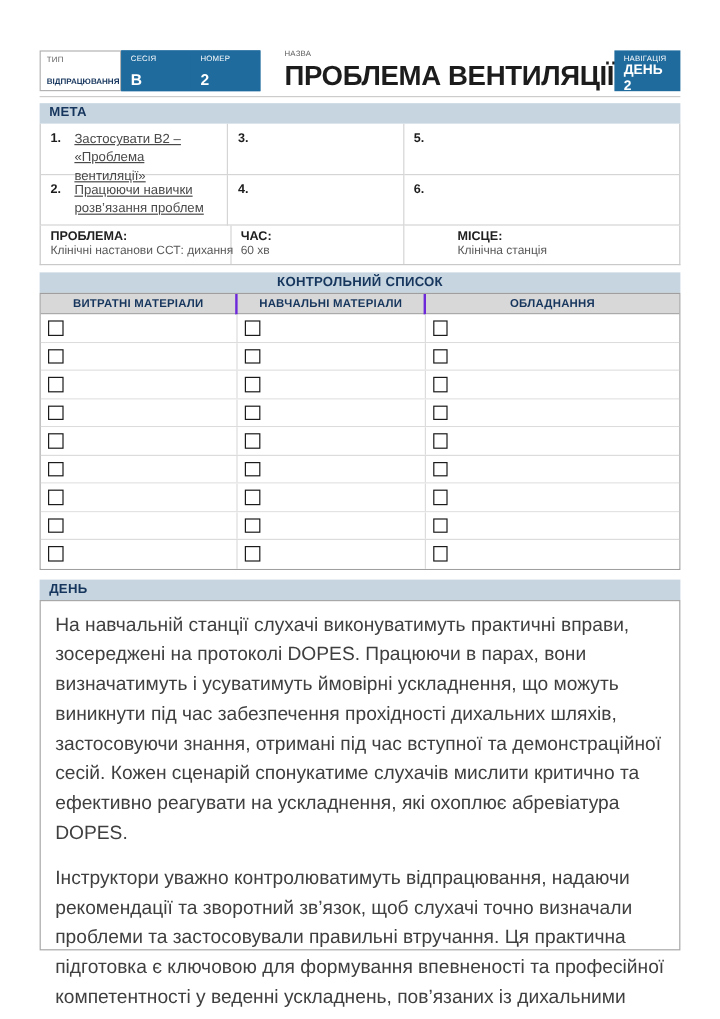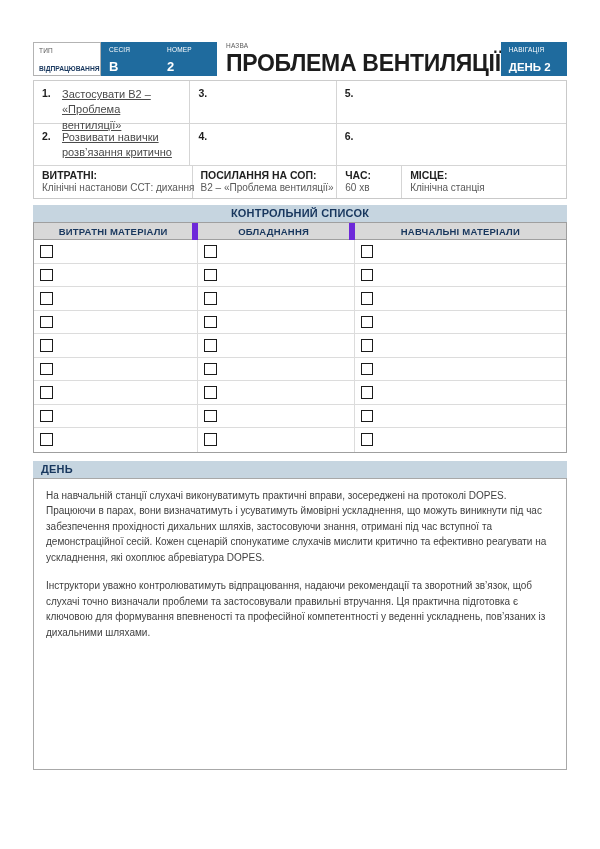--- a/index.html
+++ b/index.html
@@ -16,21 +16,21 @@
   .h-cell { display:flex; flex-direction:column; justify-content:space-between; }
   .type-cell { width:68px; border:1px solid #b3b3b3; background:#fff; padding:4px 5px 3px 5px; }
   .h-label { font-size:6.5px; color:#5a5a5a; letter-spacing:.2px; white-space:nowrap; }
   .h-value-dark { font-size:6.7px; font-weight:bold; color:#17365d; white-space:nowrap; }
   .h-blue-group { display:flex; background:#1f6b9e; }
   .h-blue-cell { display:flex; flex-direction:column; justify-content:space-between; padding:4px 8px 2px 8px; background:#1f6b9e; }
   .h-blue-cell .h-label-w { font-size:6.5px; color:#ffffff; letter-spacing:.2px; white-space:nowrap; }
   .h-blue-cell .h-value-w { font-size:13px; font-weight:bold; color:#ffffff; line-height:1.1; }
   .h-blue-cell.c-session { width:58px; }
   .h-blue-cell.c-number { width:58px; }
-  .h-name { flex:1; display:flex; flex-direction:column; padding-left:9px; }
+  .h-name { flex:1; display:flex; flex-direction:column; padding-left:20px; }
   .h-title { font-size:23px; font-weight:bold; color:#1c1c1c; letter-spacing:-0.3px; line-height:1.1; margin-top:2px; white-space:nowrap; }
   .h-blue-cell.nav { width:81px; margin-left:auto; }
   .h-blue-cell.nav .h-value-w { font-size:11.5px; }
   .header-rule { border-bottom:1px solid #cccccc; margin-top:4px; }
 
   
   .section-bar { background:#c6d5e0; height:17px; line-height:17px; padding:0 8px;
                  font-size:11px; font-weight:bold; color:#17365d; letter-spacing:.2px; }
   .bar-meta { margin-top:5px; }
   .bar-checklist { margin-top:6px;text-align:center; }
@@ -44,42 +44,42 @@
   .meta-cell { border-bottom:1px solid #d5d5d5; border-right:1px solid #d5d5d5;
                padding:6px 8px 4px 8px; display:flex; }
   .meta-cell:nth-child(n+5) { border-right:none; }
   .meta-num { font-size:10.5px; font-weight:bold; color:#1c1c1c; width:20px; flex:none; }
   .meta-txt { font-size:11px; color:#4a4a4a; line-height:1.4;text-decoration:underline; }
 
   
   .info-row { display:grid; grid-template-columns:29.8% 27.2% 12.2% 30.8%;
               border:1px solid #c9c9c9; border-top:none; height:33px; }
   .info-cell { border-right:1px solid #d5d5d5; padding:3px 8px; }
-  .info-cell:last-child { border-right:none; }
+  .info-cell:last-child { border-right:none;margin-left:36px; }
   .info-label { font-size:10.5px; font-weight:bold; color:#1f1f1f; white-space:nowrap; }
   .info-value { font-size:10px; color:#595959; margin-top:1px; white-space:nowrap; }
 
   
   .cl-table { border:1px solid #9f9f9f; }
   .cl-head { display:grid; grid-template-columns:30.9% 29.4% 39.7%; background:#d8d8d8;
              border-bottom:1px solid #9f9f9f; height:17px; }
   .cl-head-cell { font-size:9.5px; font-weight:bold; color:#17365d; text-align:center;
-                  line-height:17px; border-right:6px solid #6d28d9; letter-spacing:.2px; }
+                  line-height:17px; border-right:2px solid #6d28d9; letter-spacing:.2px; }
   .cl-head-cell:last-child { border-right:none; }
   .cl-row { display:grid; grid-template-columns:30.9% 29.4% 39.7%; height:23.5px;
             border-bottom:1px solid #dcdcdc; background:#fff; }
   .cl-row:last-child { border-bottom:none; }
   .cl-cell { border-right:1px solid #dcdcdc; }
   .cl-cell:last-child { border-right:none; }
   .checkbox { width:12.5px; height:12.5px; border:1.6px solid #1b1b1b; background:#fff;
               margin:5px 0 0 6px; }
 
   
   .desc-box { border:1px solid #a8a8a8; background:#fff; height:292px; padding:9px 12px; }
-  .desc-box p { font-size:10px; line-height:1.55; color:#3f3f3f; margin-bottom:13px; }
+  .desc-box p { font-size:16px; line-height:1.55; color:#3f3f3f; margin-bottom:13px; }
 </style>
 </head>
 <body>
 
 <div class="page">
 
   <div class="header">
     <div class="h-cell type-cell">
       <div class="h-label">ТИП</div>
       <div class="h-value-dark">ВІДПРАЦЮВАННЯ</div>
@@ -98,73 +98,72 @@
       <div class="h-label">НАЗВА</div>
       <div class="h-title">ПРОБЛЕМА ВЕНТИЛЯЦІЇ</div>
     </div>
     <div class="h-blue-cell nav">
       <div class="h-label-w">НАВІГАЦІЯ</div>
       <div class="h-value-w">ДЕНЬ 2</div>
     </div>
   </div>
   <div class="header-rule"></div>
 
+  <div class="section-bar bar-meta">
+    <span>МЕТА</span>
+  </div>
   <div class="meta-grid">
     <div class="meta-cell">
       <span class="meta-num">1.</span>
       <span class="meta-txt">Застосувати B2 – «Проблема вентиляції»</span>
     </div>
     <div class="meta-cell">
       <span class="meta-num">2.</span>
-      <span class="meta-txt">Розвивати навички розв’язання критично</span>
+      <span class="meta-txt">Працюючи навички розв’язання проблем</span>
     </div>
     <div class="meta-cell">
       <span class="meta-num">3.</span>
       <span class="meta-txt"></span>
     </div>
     <div class="meta-cell">
       <span class="meta-num">4.</span>
       <span class="meta-txt"></span>
     </div>
     <div class="meta-cell">
       <span class="meta-num">5.</span>
       <span class="meta-txt"></span>
     </div>
     <div class="meta-cell">
       <span class="meta-num">6.</span>
       <span class="meta-txt"></span>
     </div>
   </div>
   <div class="info-row">
     <div class="info-cell">
-      <div class="info-label">ВИТРАТНІ:</div>
+      <div class="info-label">ПРОБЛЕМА:</div>
       <div class="info-value">Клінічні настанови ССТ: дихання</div>
-    </div>
-    <div class="info-cell">
-      <div class="info-label">ПОСИЛАННЯ НА СОП:</div>
-      <div class="info-value">B2 – «Проблема вентиляції»</div>
     </div>
     <div class="info-cell">
       <div class="info-label">ЧАС:</div>
       <div class="info-value">60 хв</div>
     </div>
     <div class="info-cell">
       <div class="info-label">МІСЦЕ:</div>
       <div class="info-value">Клінічна станція</div>
     </div>
   </div>
 
   <div class="section-bar bar-checklist">
     <span>КОНТРОЛЬНИЙ СПИСОК</span>
   </div>
   <div class="cl-table">
     <div class="cl-head">
       <div class="cl-head-cell">ВИТРАТНІ МАТЕРІАЛИ</div>
+      <div class="cl-head-cell">НАВЧАЛЬНІ МАТЕРІАЛИ</div>
       <div class="cl-head-cell">ОБЛАДНАННЯ</div>
-      <div class="cl-head-cell">НАВЧАЛЬНІ МАТЕРІАЛИ</div>
     </div>
     <div>
         <div class="cl-row">
           <div class="cl-cell">
             <div class="checkbox"></div>
           </div>
           <div class="cl-cell">
             <div class="checkbox"></div>
           </div>
           <div class="cl-cell">

